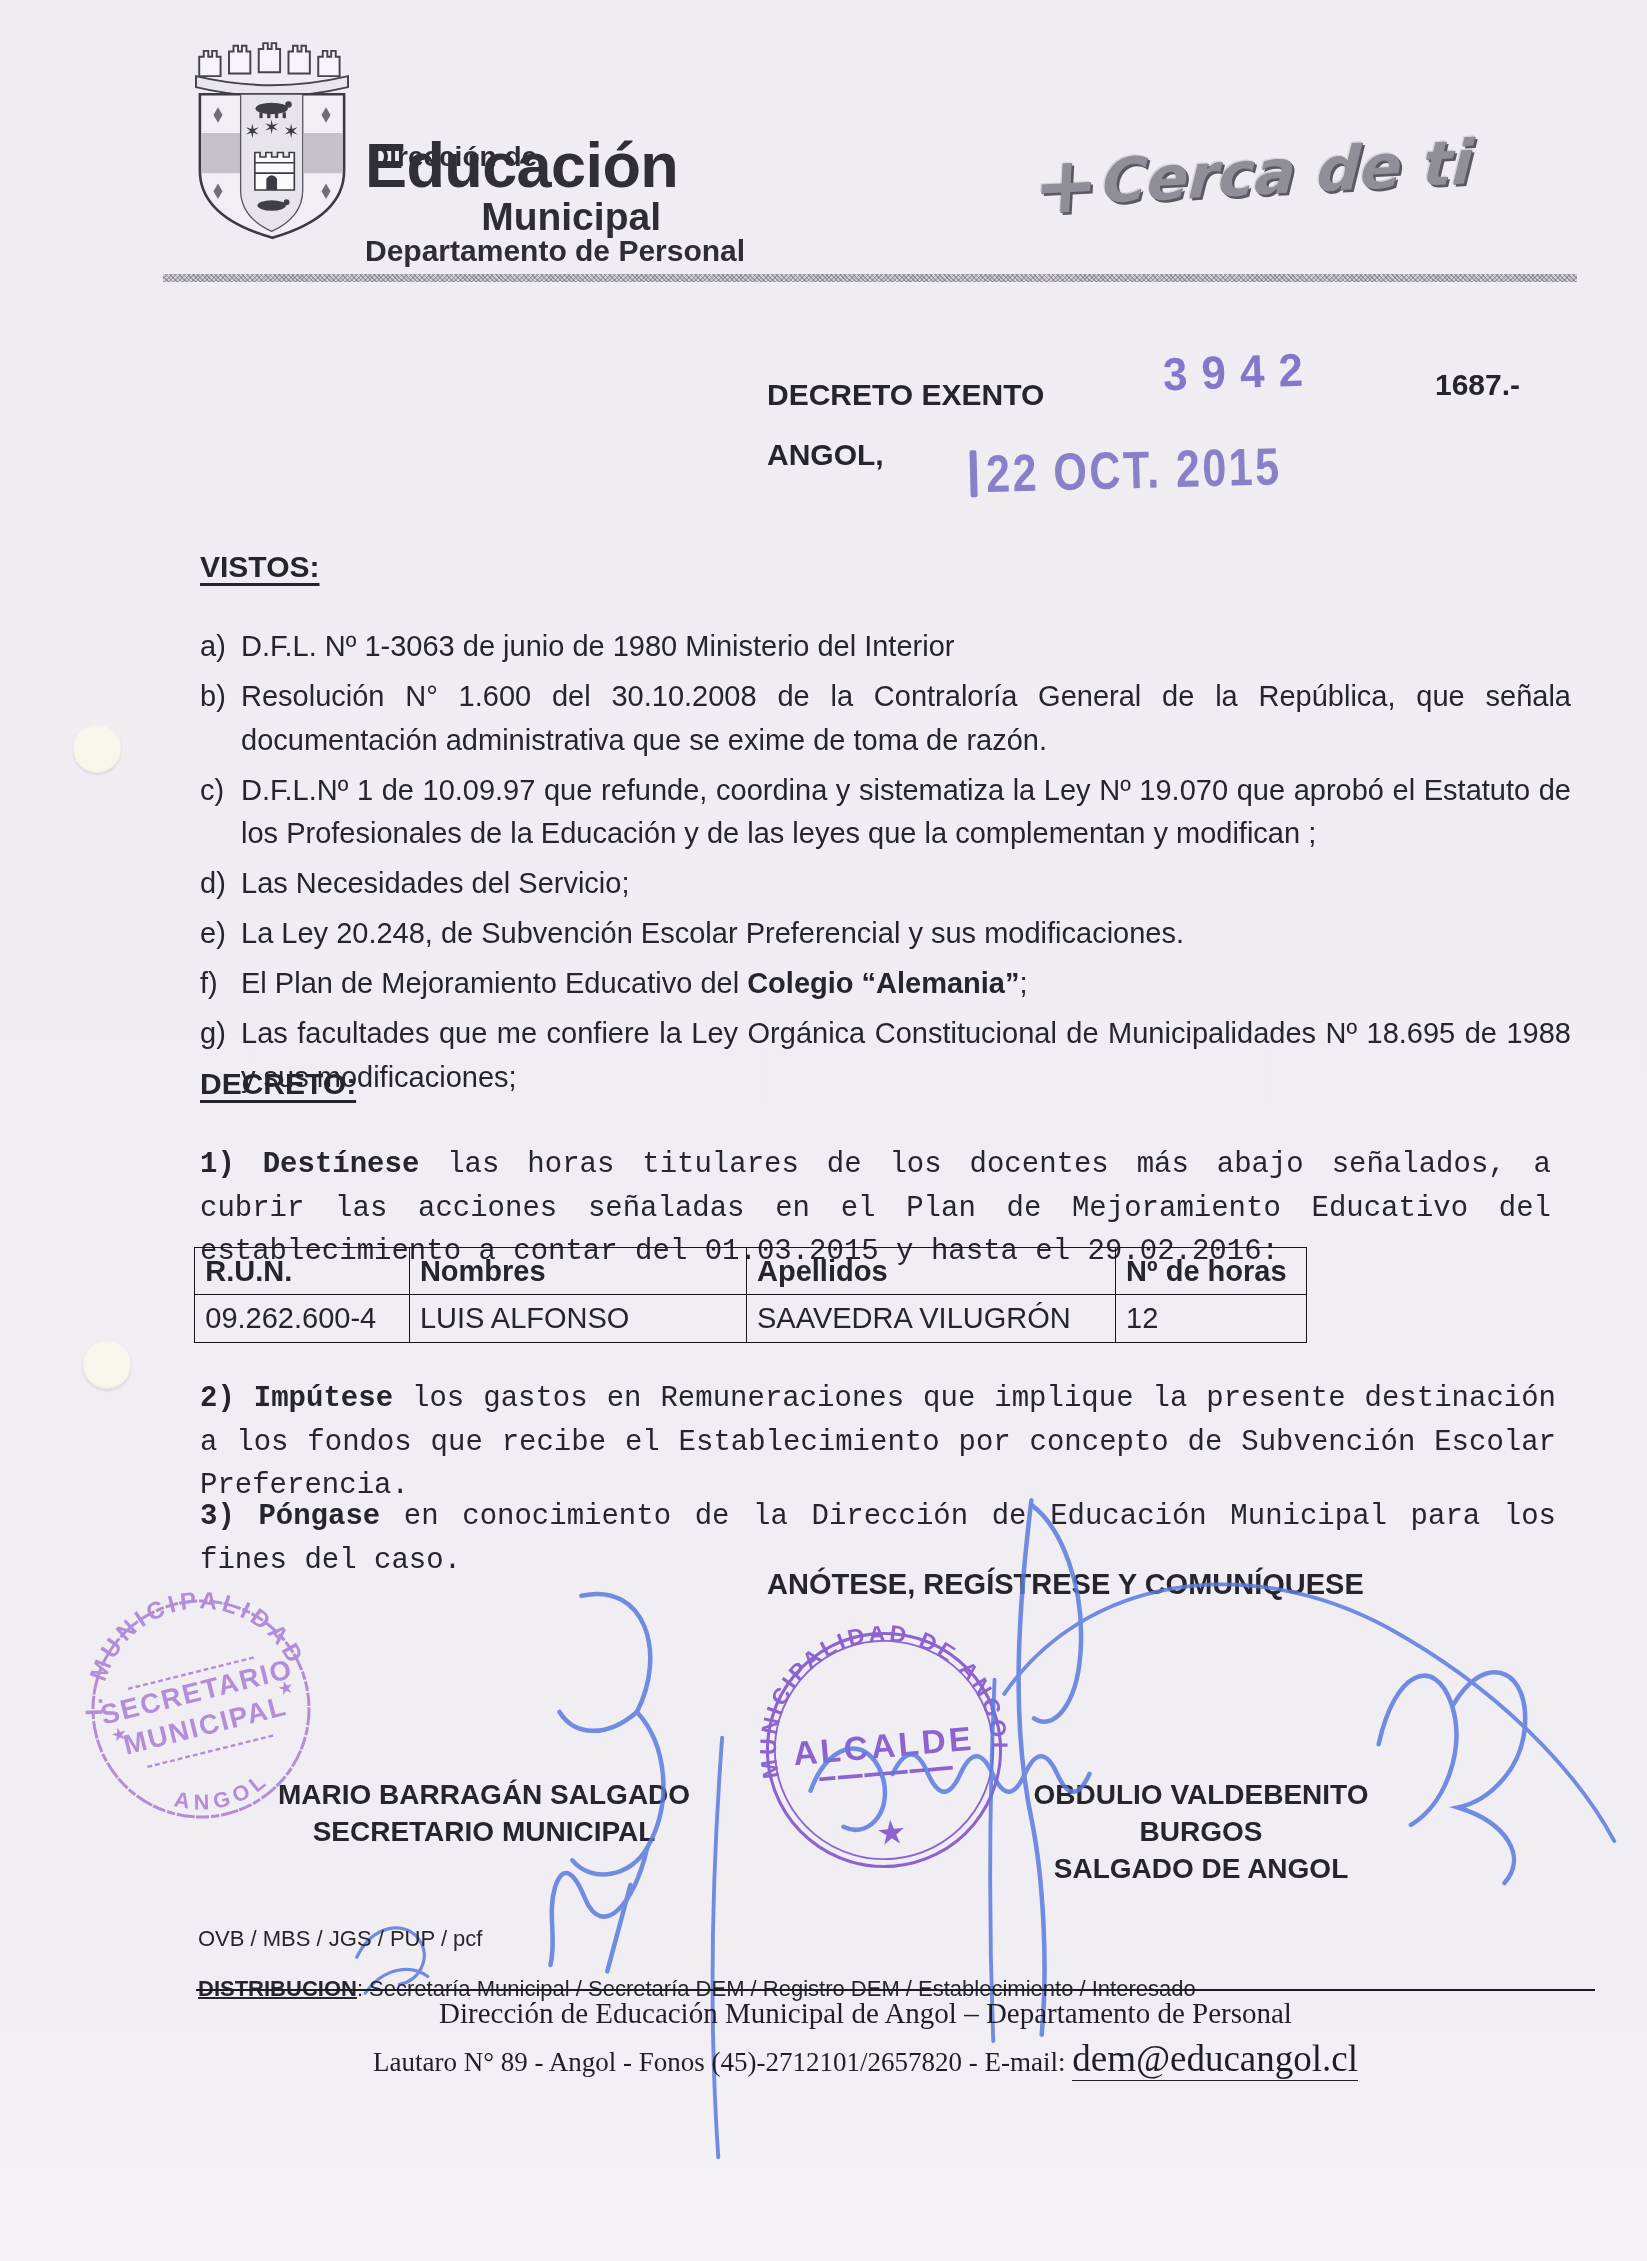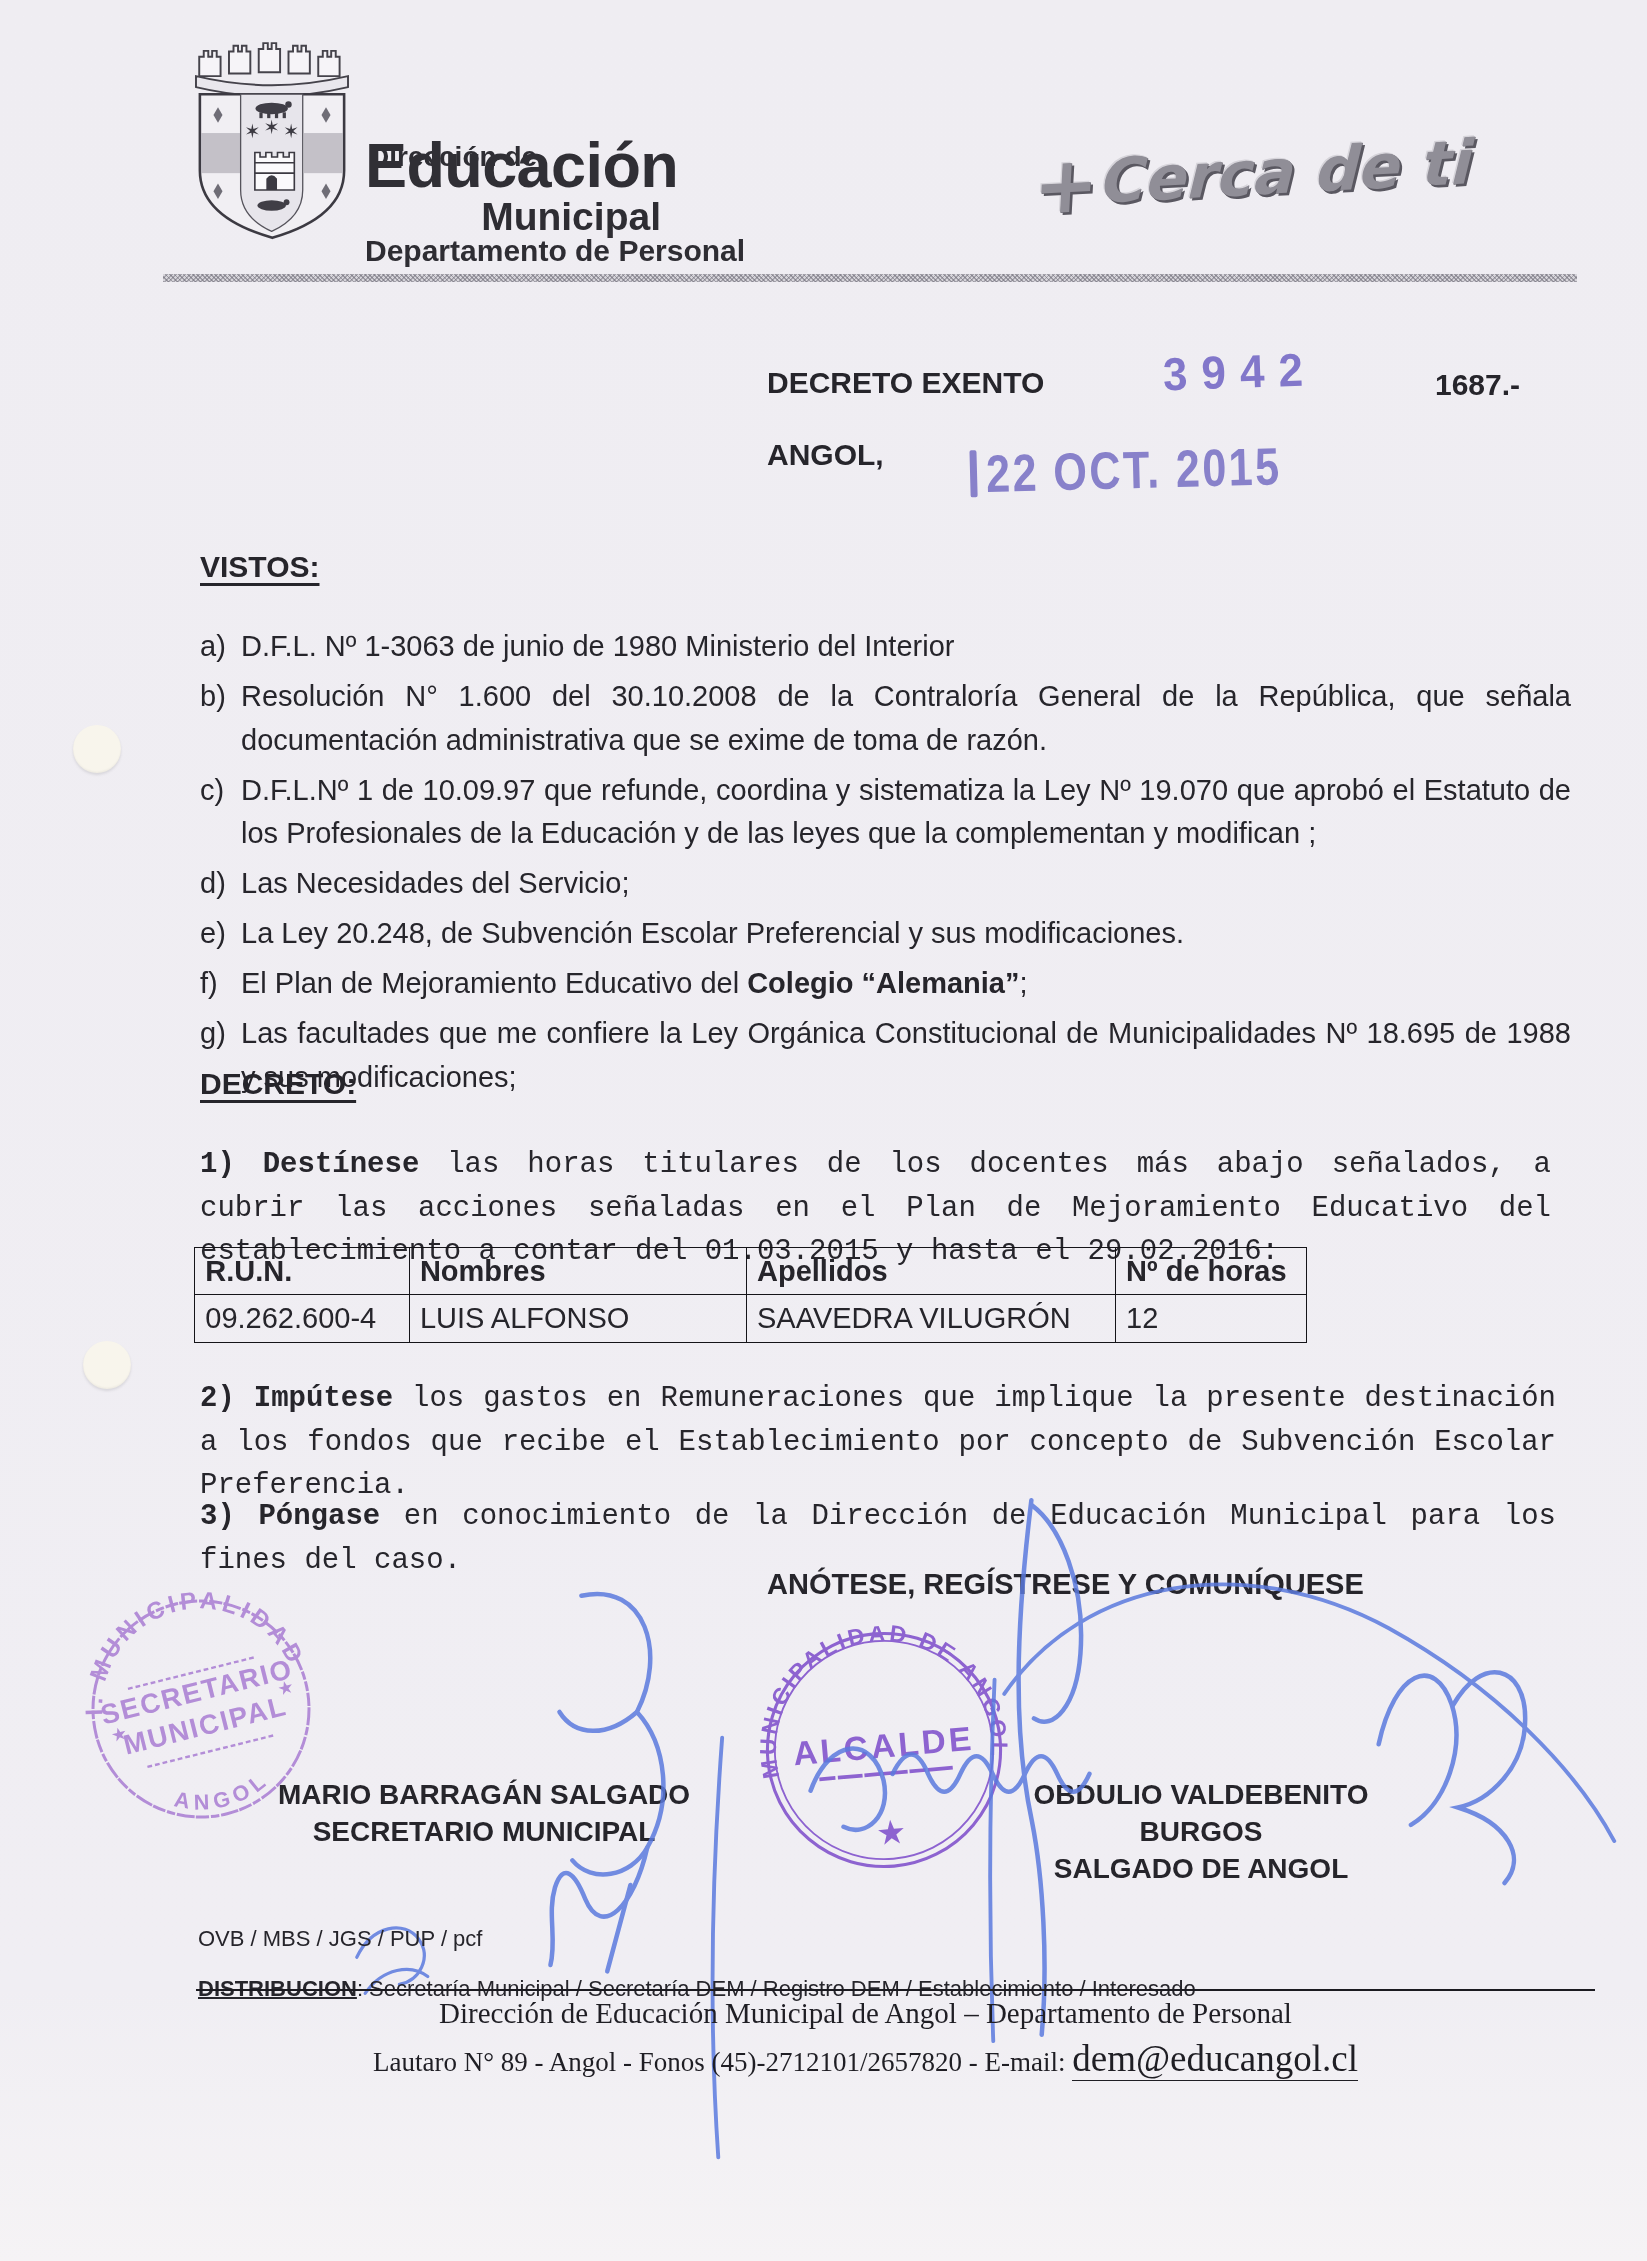--- a/index.html
+++ b/index.html
@@ -22,21 +22,21 @@
     font-style:italic;font-weight:bold;font-size:61px;color:#908e97;
     transform:rotate(-3deg) skewX(-6deg);
     text-shadow:2.6px 2.6px 0 #5a5861,0.6px 0.6px 0 #6d6b74,-1.3px -1.3px 0 #d6d4da;}
   .slogan .plus{font-size:78px;vertical-align:-7.8px;margin-right:3.9px;}
   .squiggle{left:163px;top:274px;width:1414px;height:8.4px;background-color:#d6d4da;
     background-image:repeating-linear-gradient(45deg,rgba(110,108,120,.55) 0 1.3px,transparent 1.3px 3.2px),
                      repeating-linear-gradient(-45deg,rgba(110,108,120,.45) 0 1.3px,transparent 1.3px 3.2px);}
 
   
   .h-bold{font-weight:bold;font-size:30px;color:#26252b;}
-  .decree-title{left:767px;top:366px;}
+  .decree-title{left:767px;top:378px;}
   .decree-number{left:1435px;top:368px;}
   .city{left:767px;top:438px;}
   .stamp-num{left:1163px;top:347px;font-size:44px;font-weight:bold;letter-spacing:14px;
     color:#6f63c4;opacity:.85;transform:rotate(-2deg) scaleY(1.05);}
   .stamp-date{left:970px;top:442px;display:flex;align-items:center;gap:9px;
     color:#837cc8;opacity:.95;transform:rotate(-1.5deg);}
   .stamp-date .bar{width:7px;height:47px;background:#837cc8;border-radius:1.9px;}
   .stamp-date .dtxt{font-size:47px;font-weight:bold;letter-spacing:2.6px;transform:scale(.92,1.12);transform-origin:left center;}
 
   

